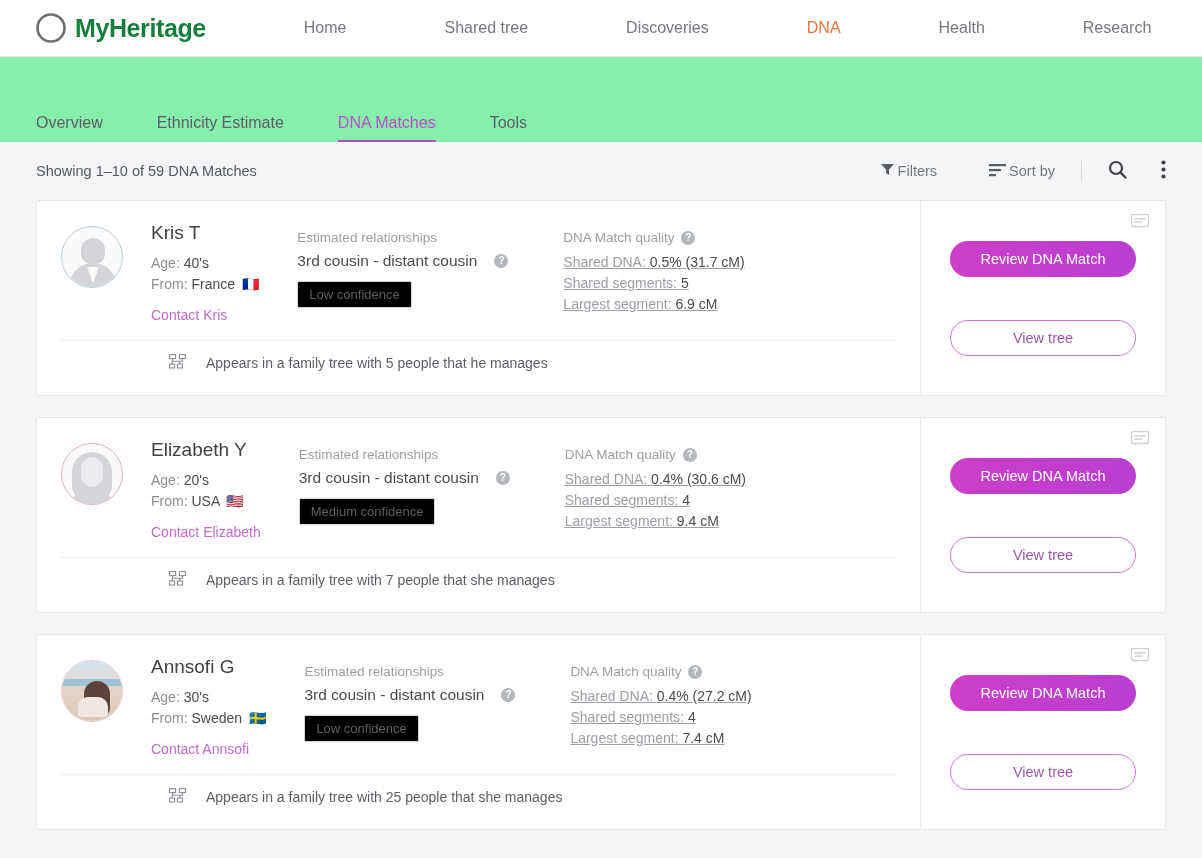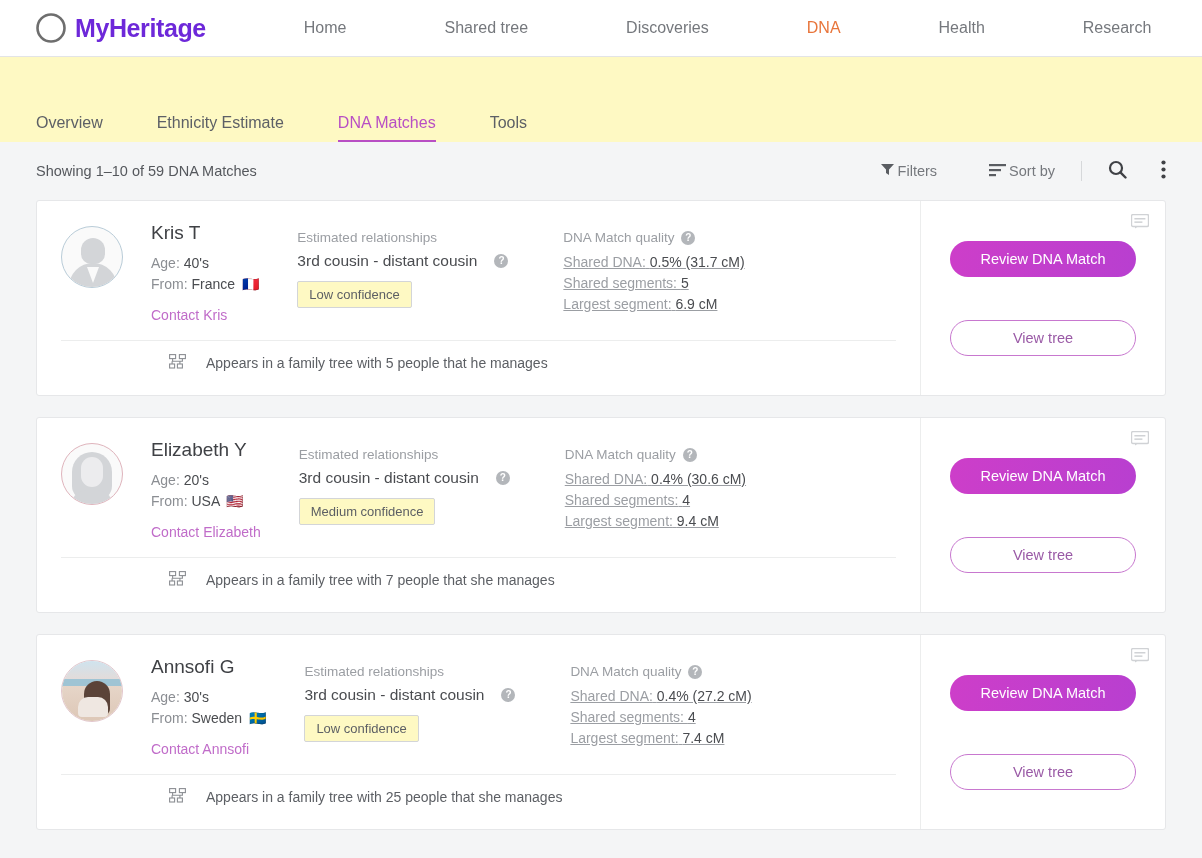--- a/index.html
+++ b/index.html
@@ -16,34 +16,34 @@
     height: 57px;
     background: #ffffff;
     border-bottom: 1px solid #e3e4e6;
     display: flex;
     align-items: center;
     padding-left: 36px;
   }
   .brand { display: flex; align-items: center; gap: 9px; }
   .brand-mark { width: 30px; height: 30px; flex: 0 0 30px; }
   .brand-text {
-    font-size: 25px; font-weight: bold; color: #6d28d9;
+    font-size: 25px; font-weight: bold; color: #15803d;
     letter-spacing: -0.4px;
   }
   .mainnav { display: flex; align-items: center; margin-left: 84px; }
   .mainnav a {
     font-size: 16px; color: #75787d; text-decoration: none;
     padding: 0 14px; white-space: nowrap;
   }
   .mainnav a + a { margin-left: 70px; }
   .mainnav a.active { color: #e8753b; }
 
   
   .subnav {
-    height: 85px; background: #fef9c3;
+    height: 85px; background: #86efac;
     display: flex; 
     padding: 0 36px;
   }
   .subnav-inner { display: flex; align-items: flex-end; gap: 0; }
   .subtab {
     font-size: 16px; color: #5d6066; text-decoration: none;
     padding: 0 0 10px 0; margin-right: 54px; position: relative;
     white-space: nowrap;
   }
   .subtab.active { color: #b84fc4; }
@@ -153,21 +153,21 @@
     font-size: 15.5px; color: #4a4c50; display: flex;
     align-items: center; gap: 17px; margin-bottom: 11px;
   }
   .qmark {
     width: 14px; height: 14px; border-radius: 50%; background: #b3b6ba;
     color: #ffffff; font-size: 10px; line-height: 14px; text-align: center;
     font-weight: bold; flex: 0 0 14px; cursor: pointer;
   }
   .conf-badge {
     display: inline-block; border: 1px solid #d3d5d8; border-radius: 2px;
-    padding: 5px 11px; font-size: 13px; color: #5c5f64; background: #fef9c3;
+    padding: 5px 11px; font-size: 13px; color: #5c5f64; background: #000000;
     cursor: pointer;
   }
   .qual-head {
     font-size: 13.5px; color: #9b9ea3; display: flex; align-items: center;
     gap: 7px; margin-bottom: 7px;
   }
   .qual-line { font-size: 14px; color: #9b9ea3; line-height: 21px; text-decoration: underline; }
   .qual-line .v { color: #4a4c50; }
 
   .card-foot { margin-top: 16px; border-top: 1px solid #eceded; padding: 13px 0 0 0; }

